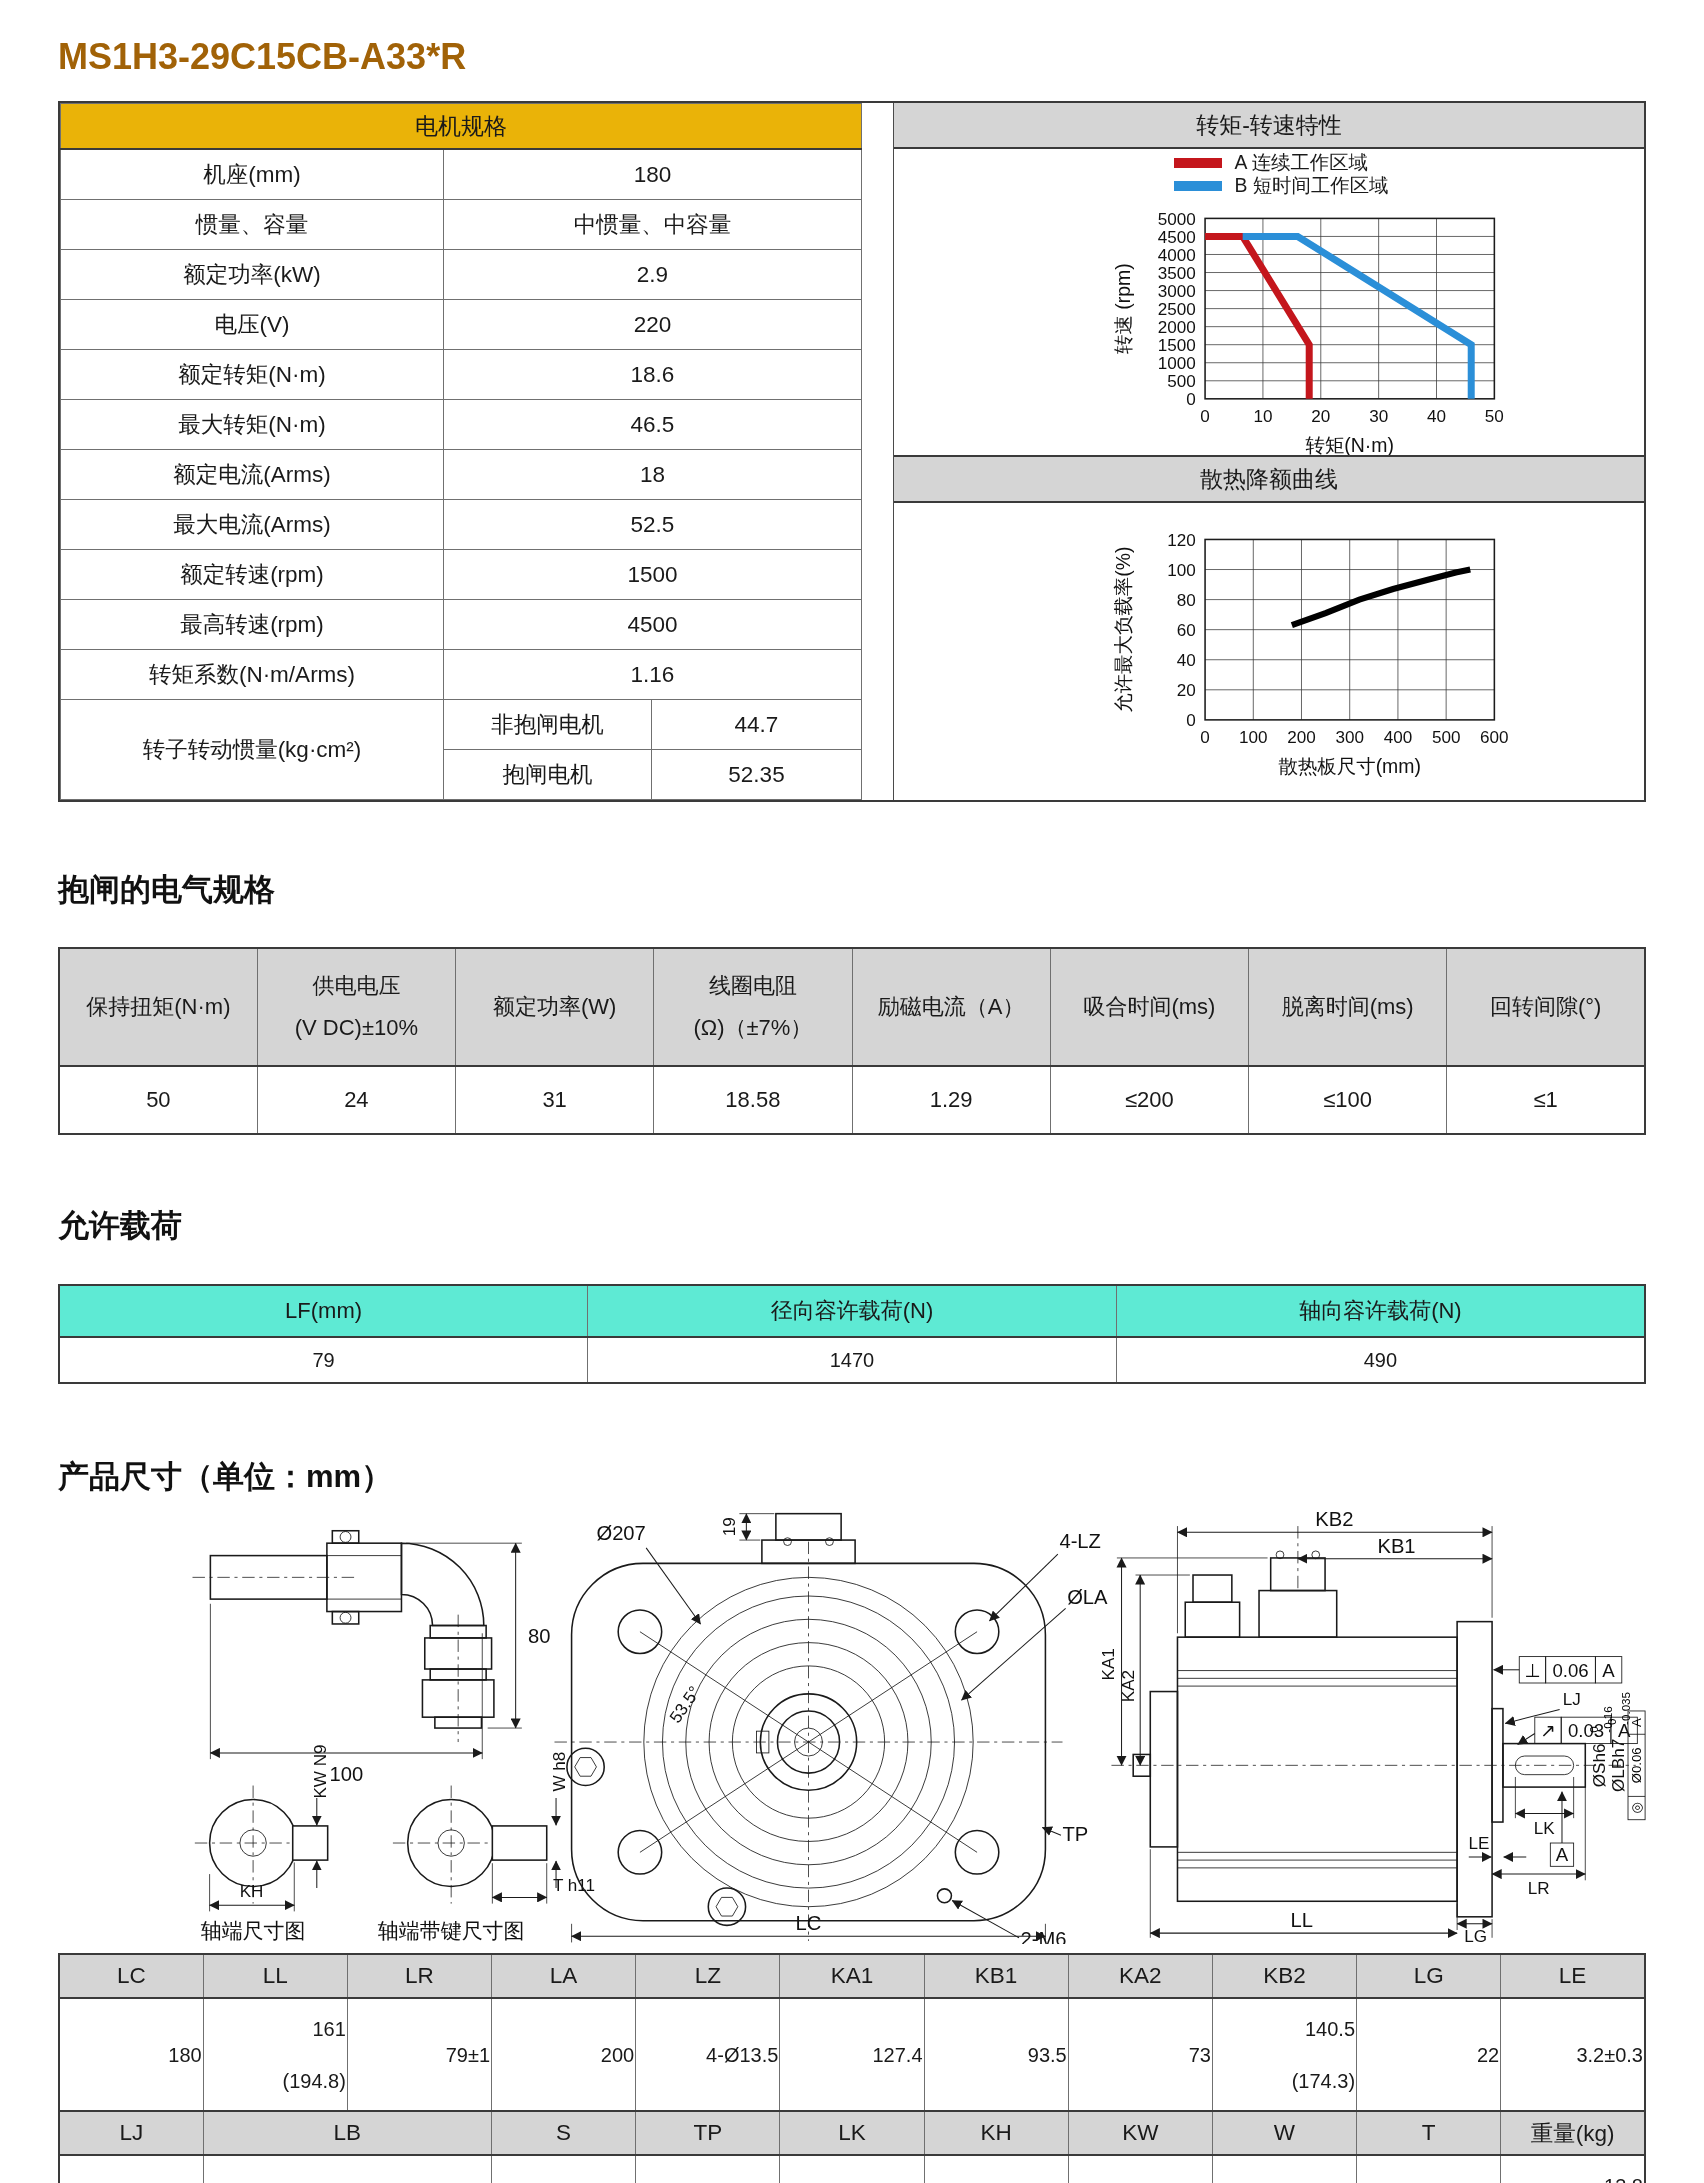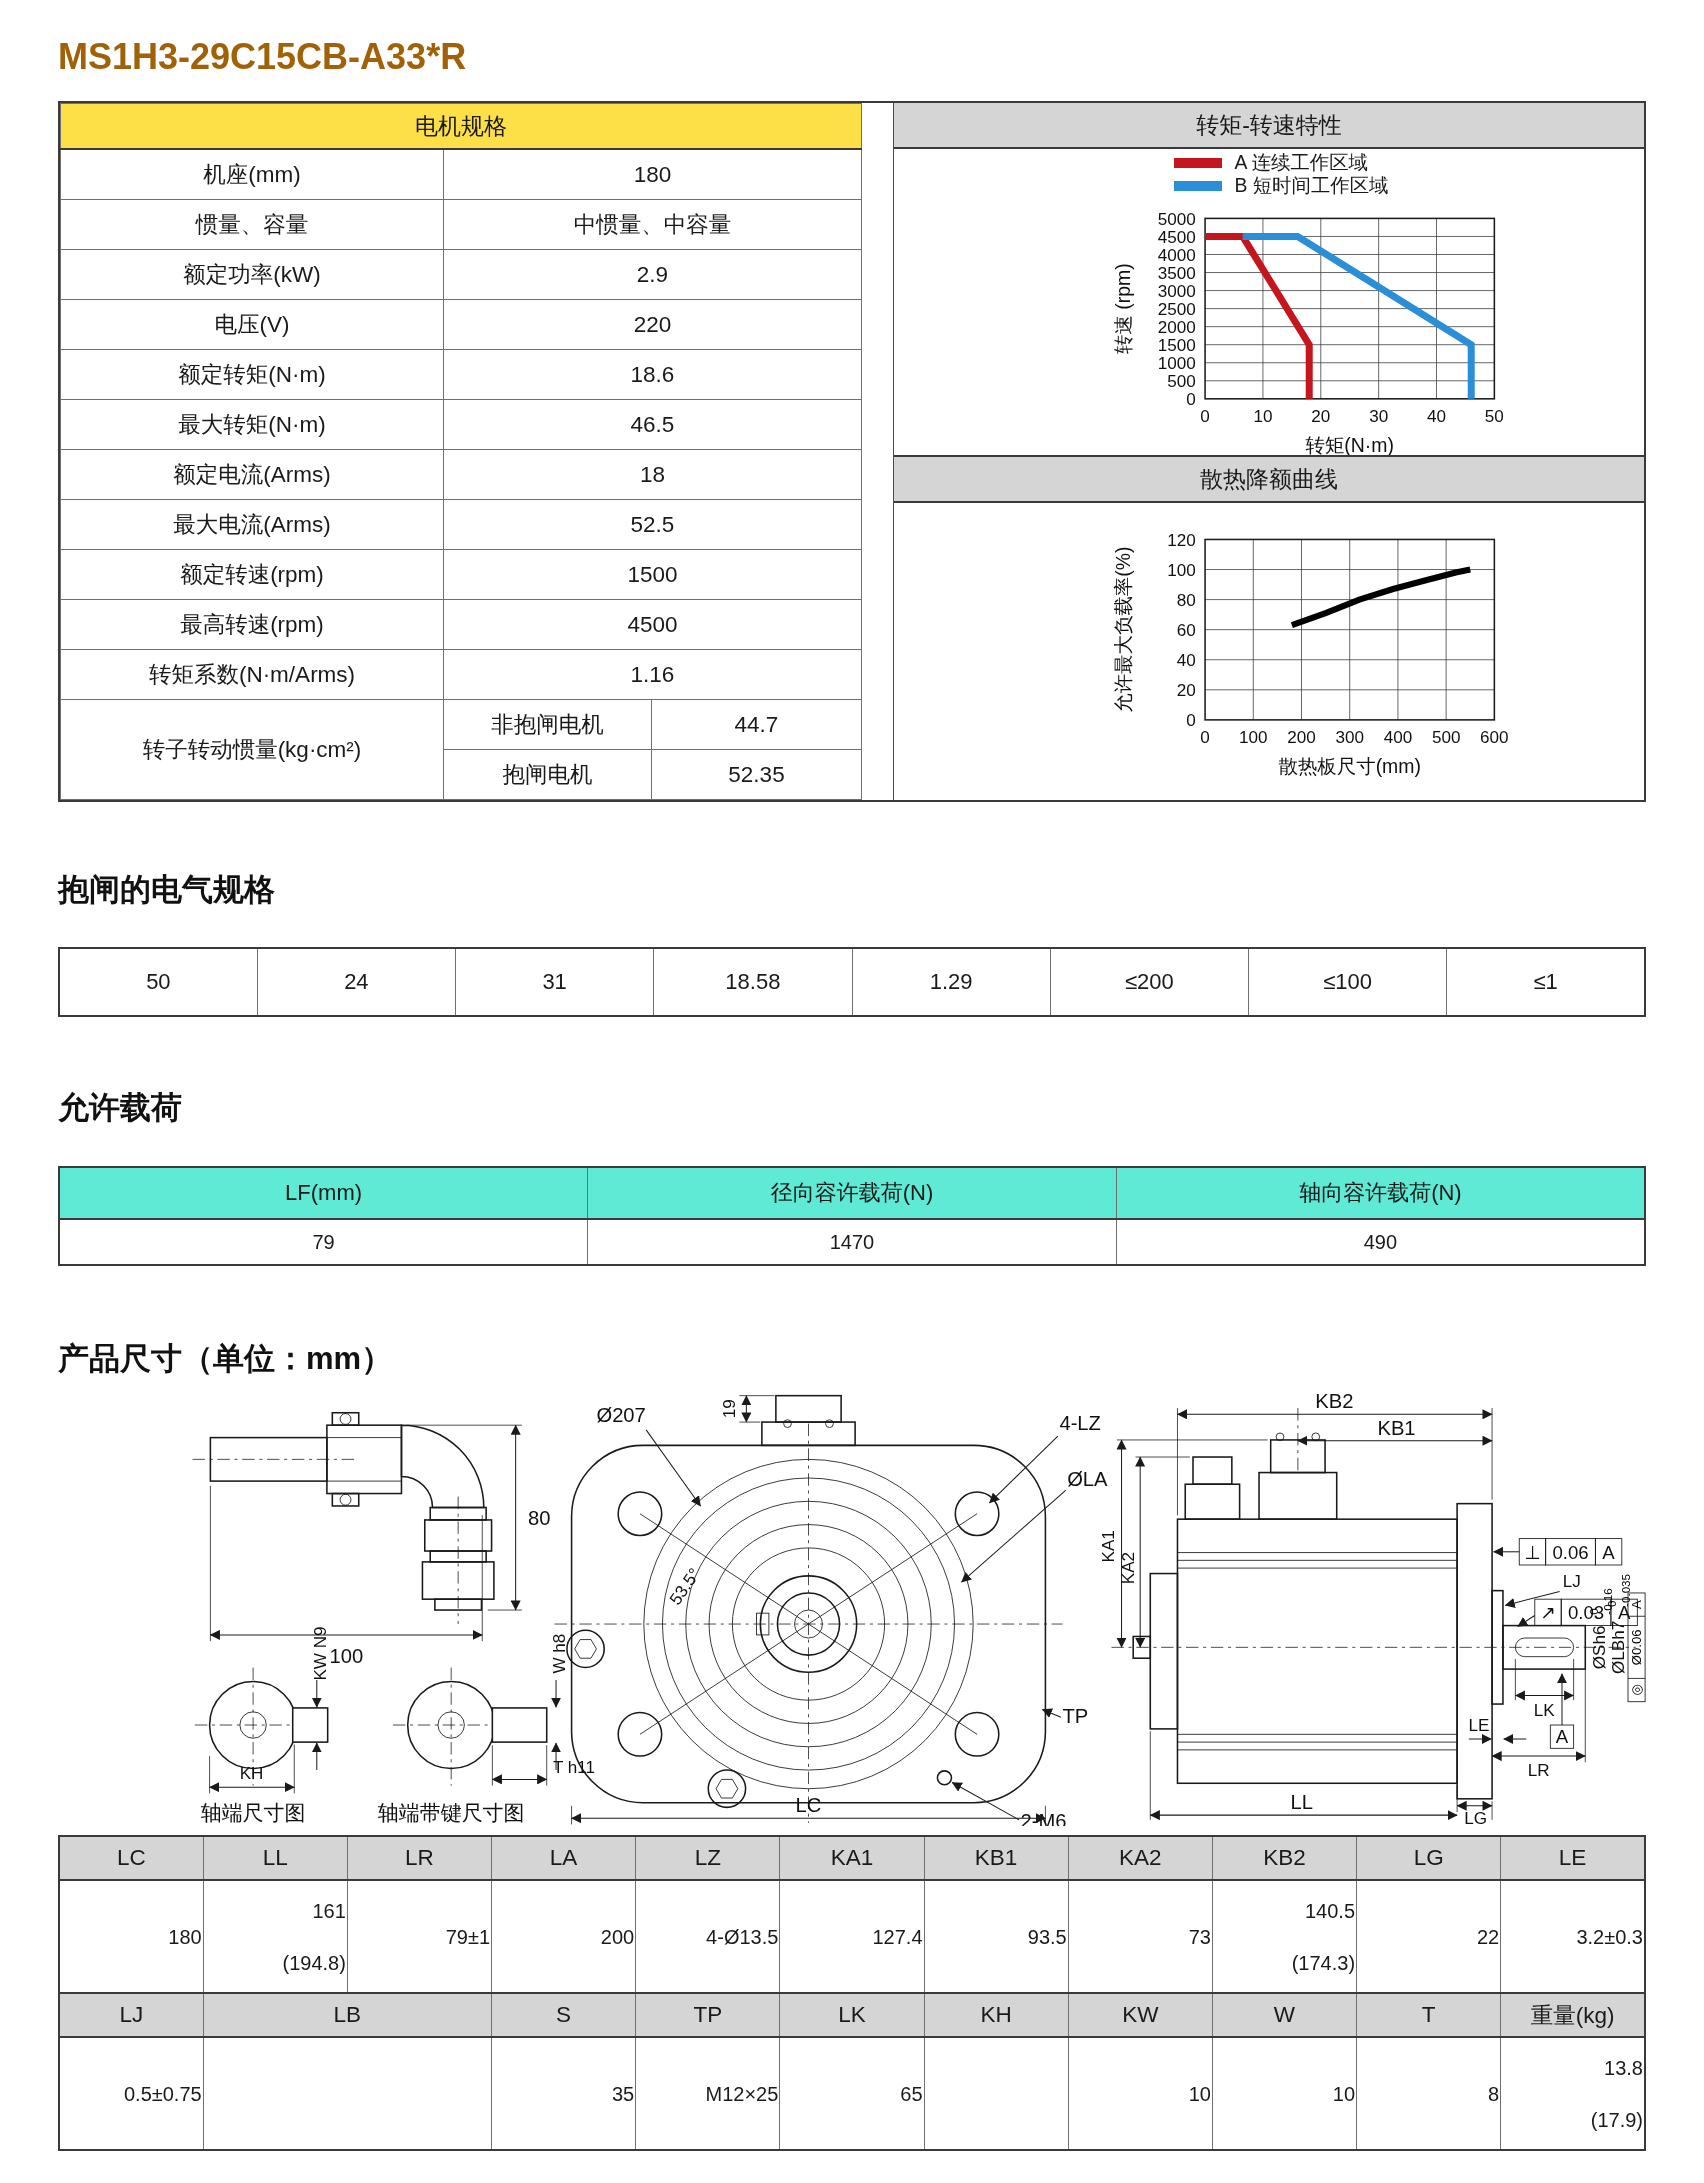--- a/index.html
+++ b/index.html
@@ -6,21 +6,21 @@
   body{width:1704px;height:2183px;font-family:"Liberation Sans","DejaVu Sans",sans-serif;color:#1a1a1a;overflow:hidden;}
   h1{font-size:36px;font-weight:bold;margin:36px 0 0 58px;color:#a16207;}
   h2{font-size:31px;font-weight:bold;margin:0 0 0 58px;color:#111;}
 
   
   .main-wrap{display:flex;width:1588px;margin:23px 0 0 58px;border:2.3px solid #3a3a3a;box-sizing:border-box;}
   .left-spec{width:801px;flex:none;}
   table{border-collapse:collapse;}
   .spec-tbl{width:801px;table-layout:fixed;}
   .spec-tbl td{border:1.2px solid #707070;text-align:center;font-size:22.5px;padding:0;}
-  .spec-tbl .hdr{background:#fde047;height:44px;border-bottom:2.3px solid #3a3a3a;font-size:23px;margin-top:12px;}
+  .spec-tbl .hdr{background:#eab308;height:44px;border-bottom:2.3px solid #3a3a3a;font-size:23px;margin-top:12px;}
   .spec-tbl .r{height:49px;}
   .right-charts{flex:1;border-left:1.6px solid #4a4a4a;display:flex;flex-direction:column;margin-left:32px;}
   .band{background:#d5d5d5;height:44px;line-height:44px;text-align:center;font-size:23px;border-bottom:2.3px solid #3a3a3a;}
   .band2{border-top:2.3px solid #3a3a3a;}
   .chart-sec1{height:306px;position:relative;}
   .chart-sec2{height:287px;position:relative;}
   .legend{position:absolute;left:280px;top:2px;}
   .legend-row{display:flex;align-items:center;height:23px;}
   .swatch{width:48px;height:10px;margin-right:12.4px;flex:none;}
   .legend-label{font-size:19.4px;}
@@ -212,20 +212,32 @@
           <text x="586" y="330" text-anchor="middle" class="axlab">散热板尺寸(mm)</text>
           <text text-anchor="middle" class="axlab" transform="translate(304,146) rotate(-90)">允许最大负载率(%)</text>
         </svg>
     </div>
   </div>
 </div>
 
 <h2 style="margin-top:67px">抱闸的电气规格</h2>
 <table class="brake-tbl">
   <tbody>
+      <tr>
+    <th>保持扭矩(N·m)</th>
+    <th>供电电压
+(V DC)±10%</th>
+    <th>额定功率(W)</th>
+    <th>线圈电阻
+(Ω)（±7%）</th>
+    <th>励磁电流（A）</th>
+    <th>吸合时间(ms)</th>
+    <th>脱离时间(ms)</th>
+    <th>回转间隙(°)</th>
+  </tr>
   <tr>
     <td>50</td>
     <td>24</td>
     <td>31</td>
     <td>18.58</td>
     <td>1.29</td>
     <td>≤200</td>
     <td>≤100</td>
     <td>≤1</td>
   </tr>

